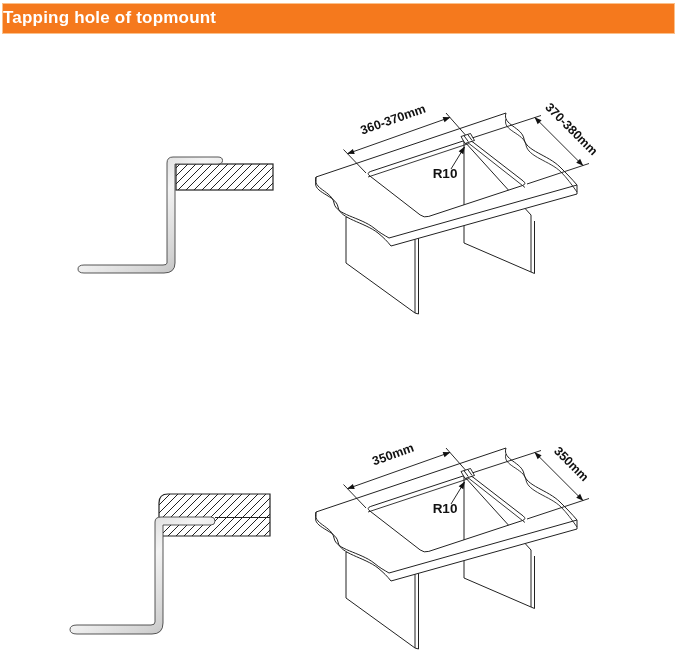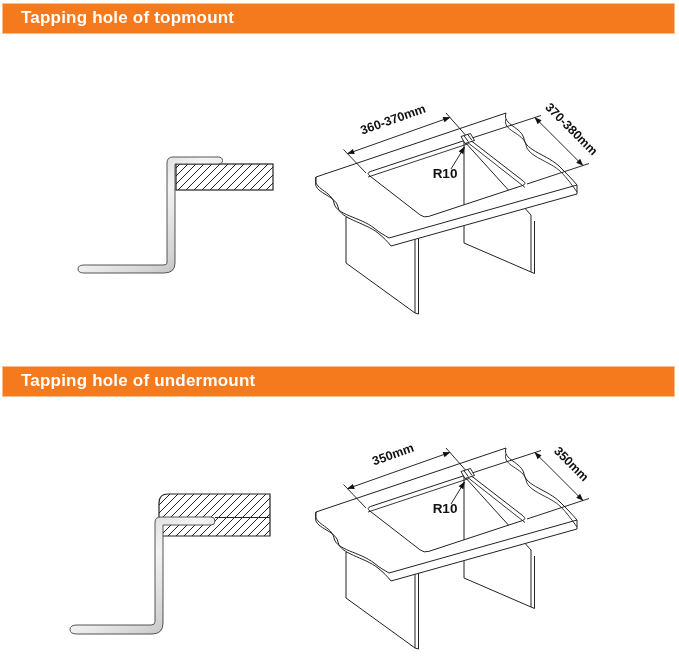--- a/index.html
+++ b/index.html
@@ -1,20 +1,20 @@
 <!DOCTYPE html>
 <html><head>
 <meta charset="utf-8">
 <style>
   html,body{margin:0;padding:0;background:#fff;}
   .page{position:relative;width:679px;height:670px;background:#fff;overflow:hidden;
         font-family:"Liberation Sans",sans-serif;}
   .bar{position:absolute;left:2px;width:673px;height:31px;background:#F5791D;
        border:1px solid #FBC08A;box-sizing:border-box;color:#fff;
-       font-weight:bold;font-size:17px;line-height:28px;padding-left:18px;
+       font-weight:bold;font-size:17px;line-height:28px;
        letter-spacing:.2px;}
   .bar1{top:3px;}
   .bar2{top:366px;}
   .diag{position:absolute;}
   .cs1{left:60px;top:140px;width:230px;height:150px;}
   .iso1{left:298px;top:85px;width:379px;height:250px;}
   .cs2{left:50px;top:480px;width:240px;height:180px;}
   .iso2{left:298px;top:420px;width:379px;height:250px;}
   svg{display:block;}
   .dimtxt{font-family:"Liberation Sans",sans-serif;font-weight:bold;fill:#111;}
@@ -88,23 +88,20 @@
       <path fill="#fff" d="M163,51.5 L172.5,48.5 L176.5,55.5 L167,58.5 Z"></path>
       <path d="M166,50.7 L170.3,56.6 M169.8,49.6 L174,55.4"></path>
     </g>
     <g class="dimtxt" font-size="12.5" text-anchor="middle">
       <text transform="translate(96.4,38.3) rotate(-19.5)">360-370mm</text>
       <text transform="translate(270.5,47) rotate(45)">370-380mm</text>
       <text font-size="13.5" transform="translate(147,93)">R10</text>
     </g>
   </svg>
 
-  <div class="bar bar2">
-    <span>Tapping hole of undermount</span>
-  </div>
 
   <svg class="diag cs2" viewBox="50 480 240 180">
     <defs>
       <pattern id="h2" width="8" height="8" patternUnits="userSpaceOnUse">
         <path d="M-2,10 L10,-2" stroke="#222" stroke-width="1" fill="none"></path>
       </pattern>
       <linearGradient id="g2" x1="0" y1="0" x2="1" y2="1">
         <stop offset="0" stop-color="#b9b9b9"></stop>
           <stop offset="0.45" stop-color="#f4f4f4"></stop>
         <stop offset="0.75" stop-color="#d2d2d2"></stop>

